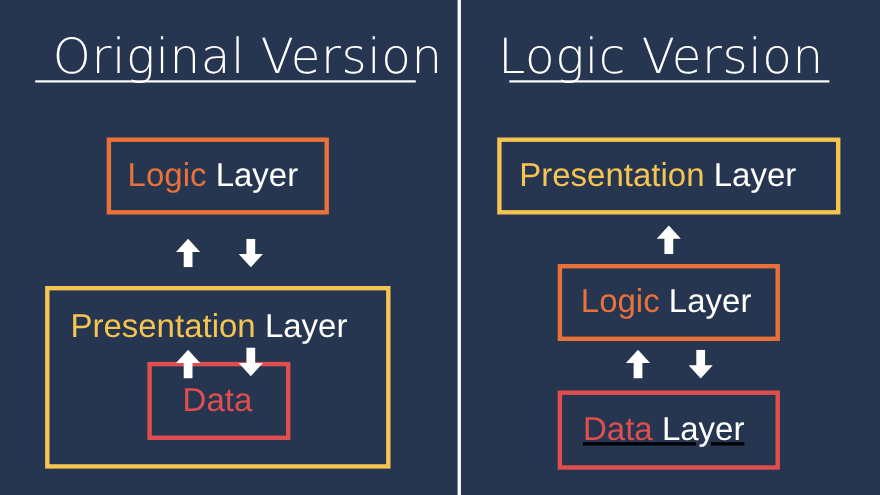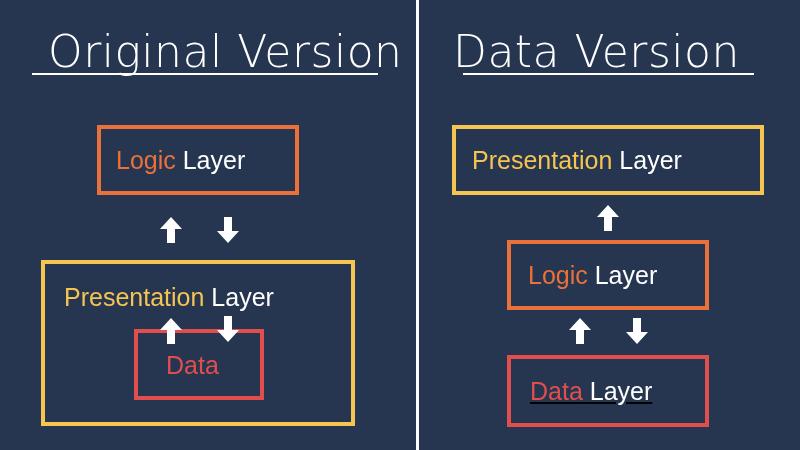--- a/index.html
+++ b/index.html
@@ -10,21 +10,21 @@
   }
   .divider { position:absolute; left:416px; top:0; width:3px; height:450px; background:#ffffff; }
   .title {
     position:absolute; top:24px; color:#ffffff; font-weight:200;
     font-size:44px; letter-spacing:0.5px; white-space:nowrap; line-height:56px;
     font-family:"DejaVu Sans","Liberation Sans",sans-serif;
   }
   .title-underline { position:absolute; height:2px; background:#ffffff; }
   .box { position:absolute; box-sizing:border-box; border-style:solid; border-width:4px; }
   .box-label {
-    position:absolute; white-space:nowrap; font-size:25px; line-height:30px;
+    position:absolute; white-space:nowrap; font-size:30px; line-height:30px;
     font-family:"Liberation Sans",sans-serif;
   }
   .w { color:#ffffff; }
   .arrow { position:absolute; width:22px; height:26px; }
 </style>
 </head>
 <body>
 
 <div class="divider"></div>
 
@@ -56,21 +56,21 @@
 
   <svg class="arrow" style="left:160px; top:318px;" viewBox="0 0 22 26">
       <path d="M11 0 L22 12 L15 12 L15 26 L7 26 L7 12 L0 12 Z" fill="#ffffff"></path>
     </svg>
   <svg class="arrow" style="left:217px; top:316px;" viewBox="0 0 22 26">
       <path d="M11 26 L22 14 L15 14 L15 0 L7 0 L7 14 L0 14 Z" fill="#ffffff"></path>
     </svg>
 </div>
 
 <div>
-  <div class="title" style="left:453px;">Data Version</div>
+  <div class="title" style="left:453px;">Logic Version</div>
   <div class="title-underline" style="left:463px; top:73px; width:291px;"></div>
 
   <div class="box" style="left:452px; top:125px; width:312px; height:70px; border-color:#f5c451;"></div>
   <div class="box-label" style="left:472px; top:145px;">
     <span style="color:#f5c451;">Presentation</span>
     <span class="w">Layer</span>
   </div>
 
   <svg class="arrow" style="left:597px; top:205px;" viewBox="0 0 22 26">
       <path d="M11 0 L22 12 L15 12 L15 26 L7 26 L7 12 L0 12 Z" fill="#ffffff"></path>

